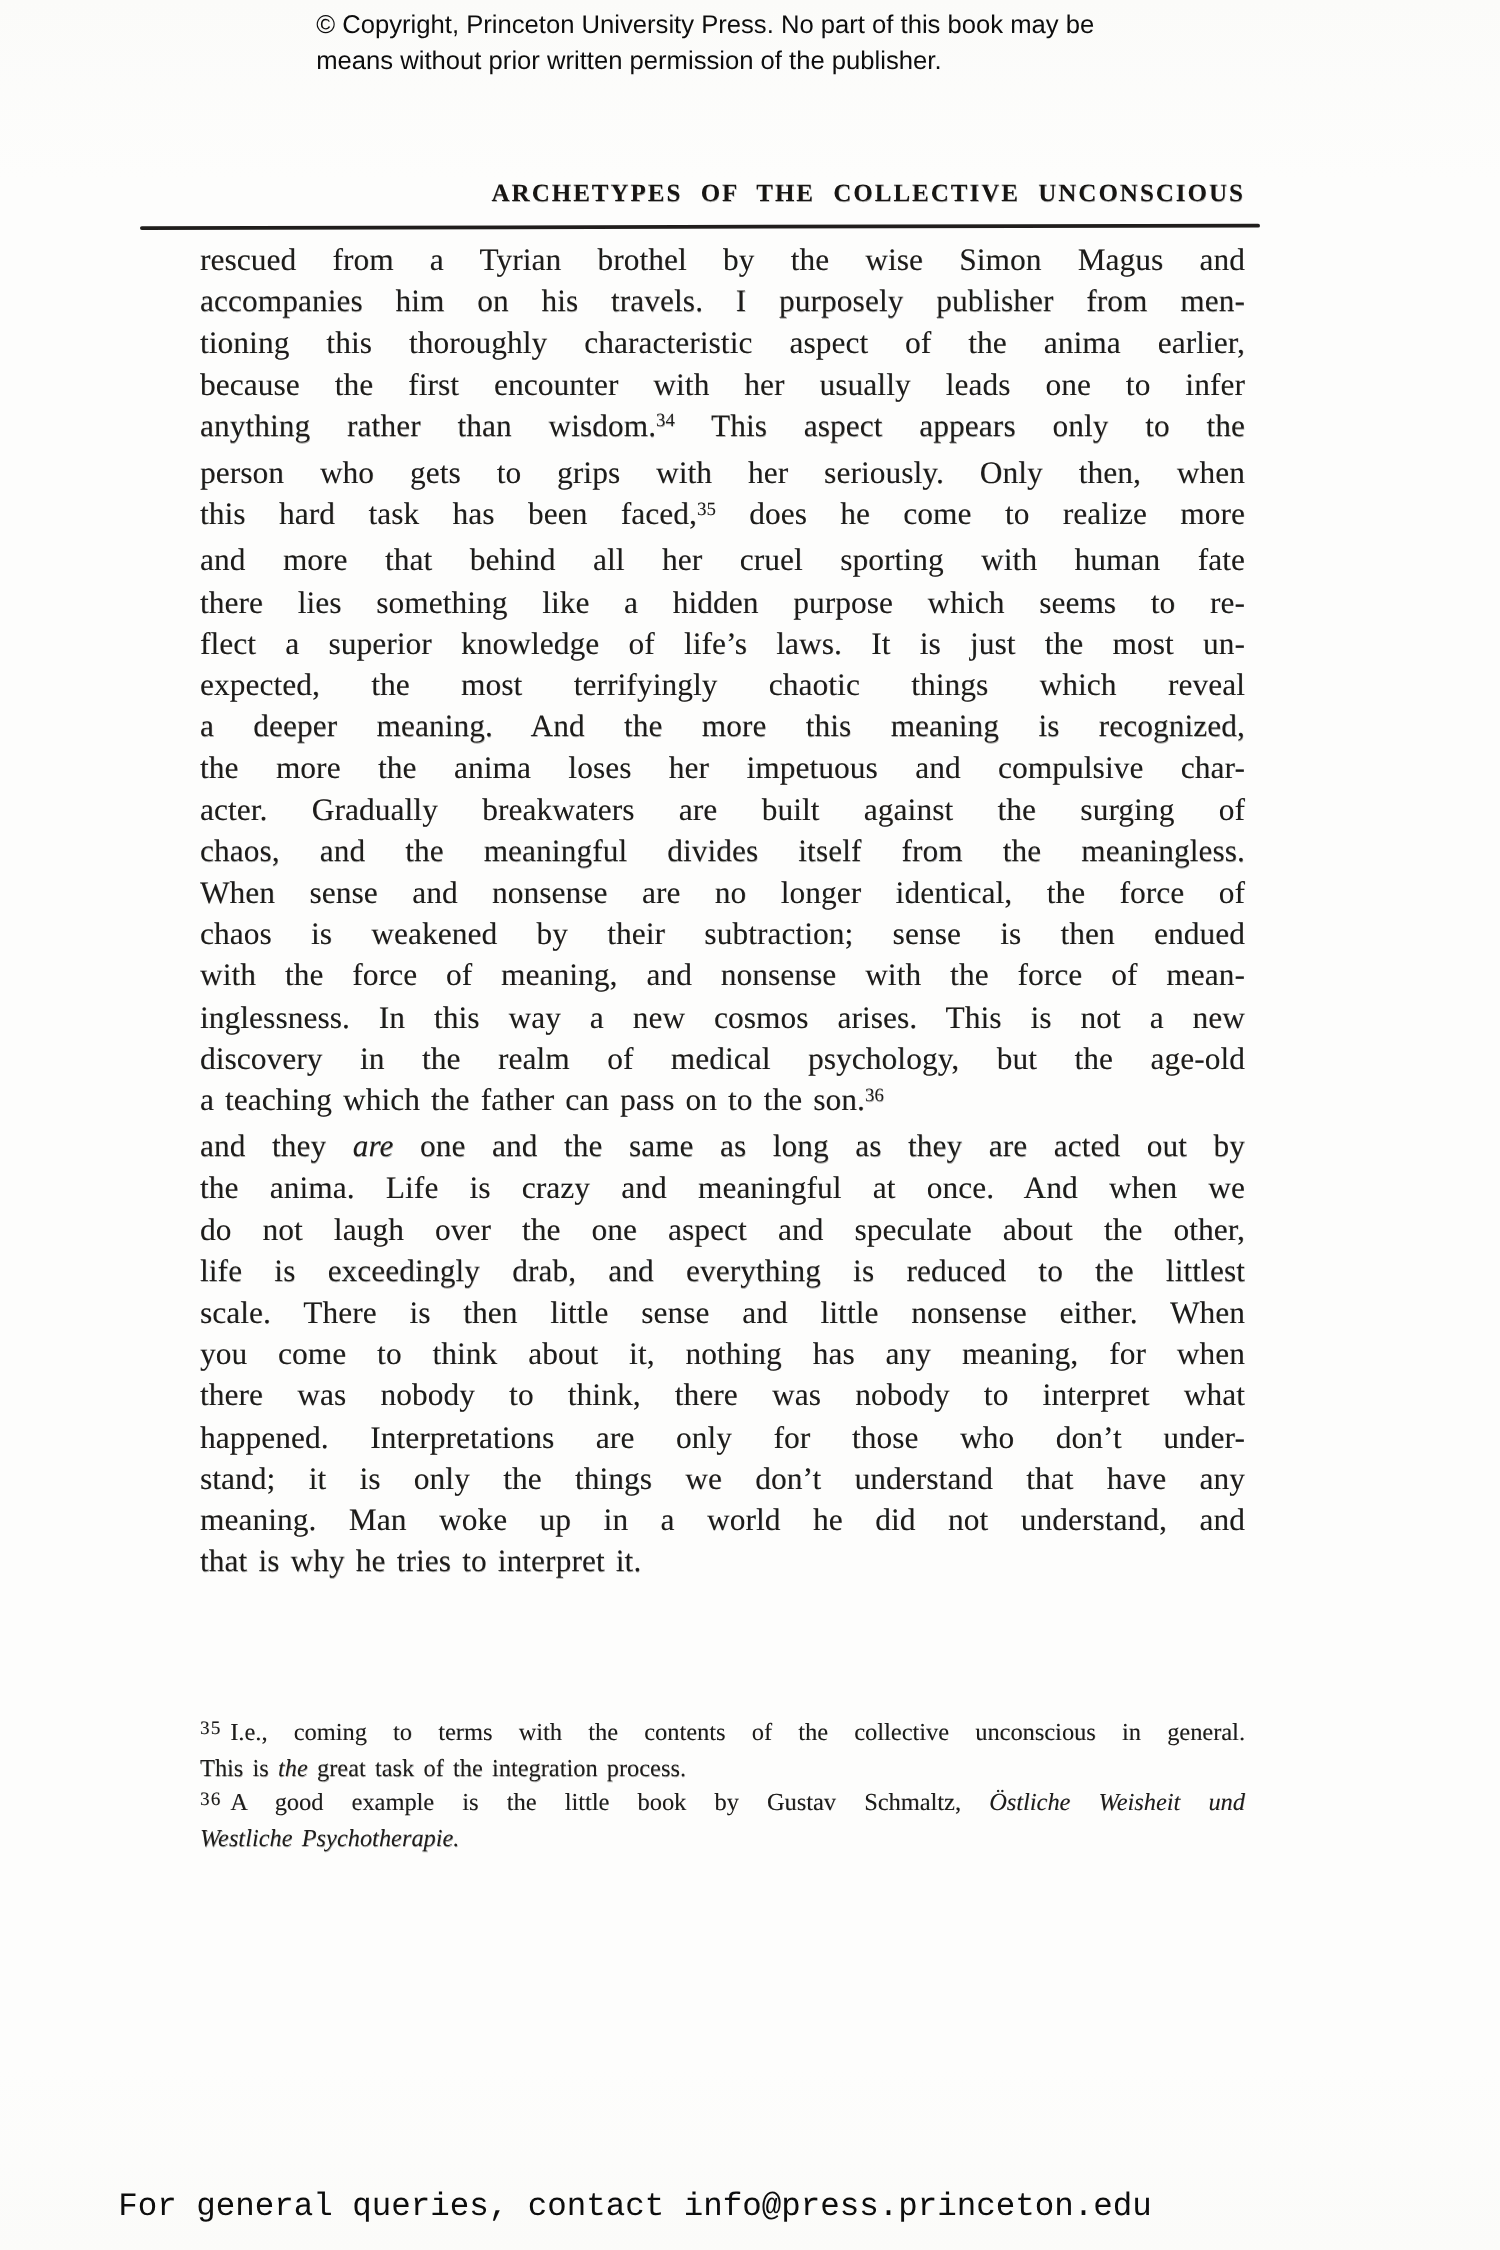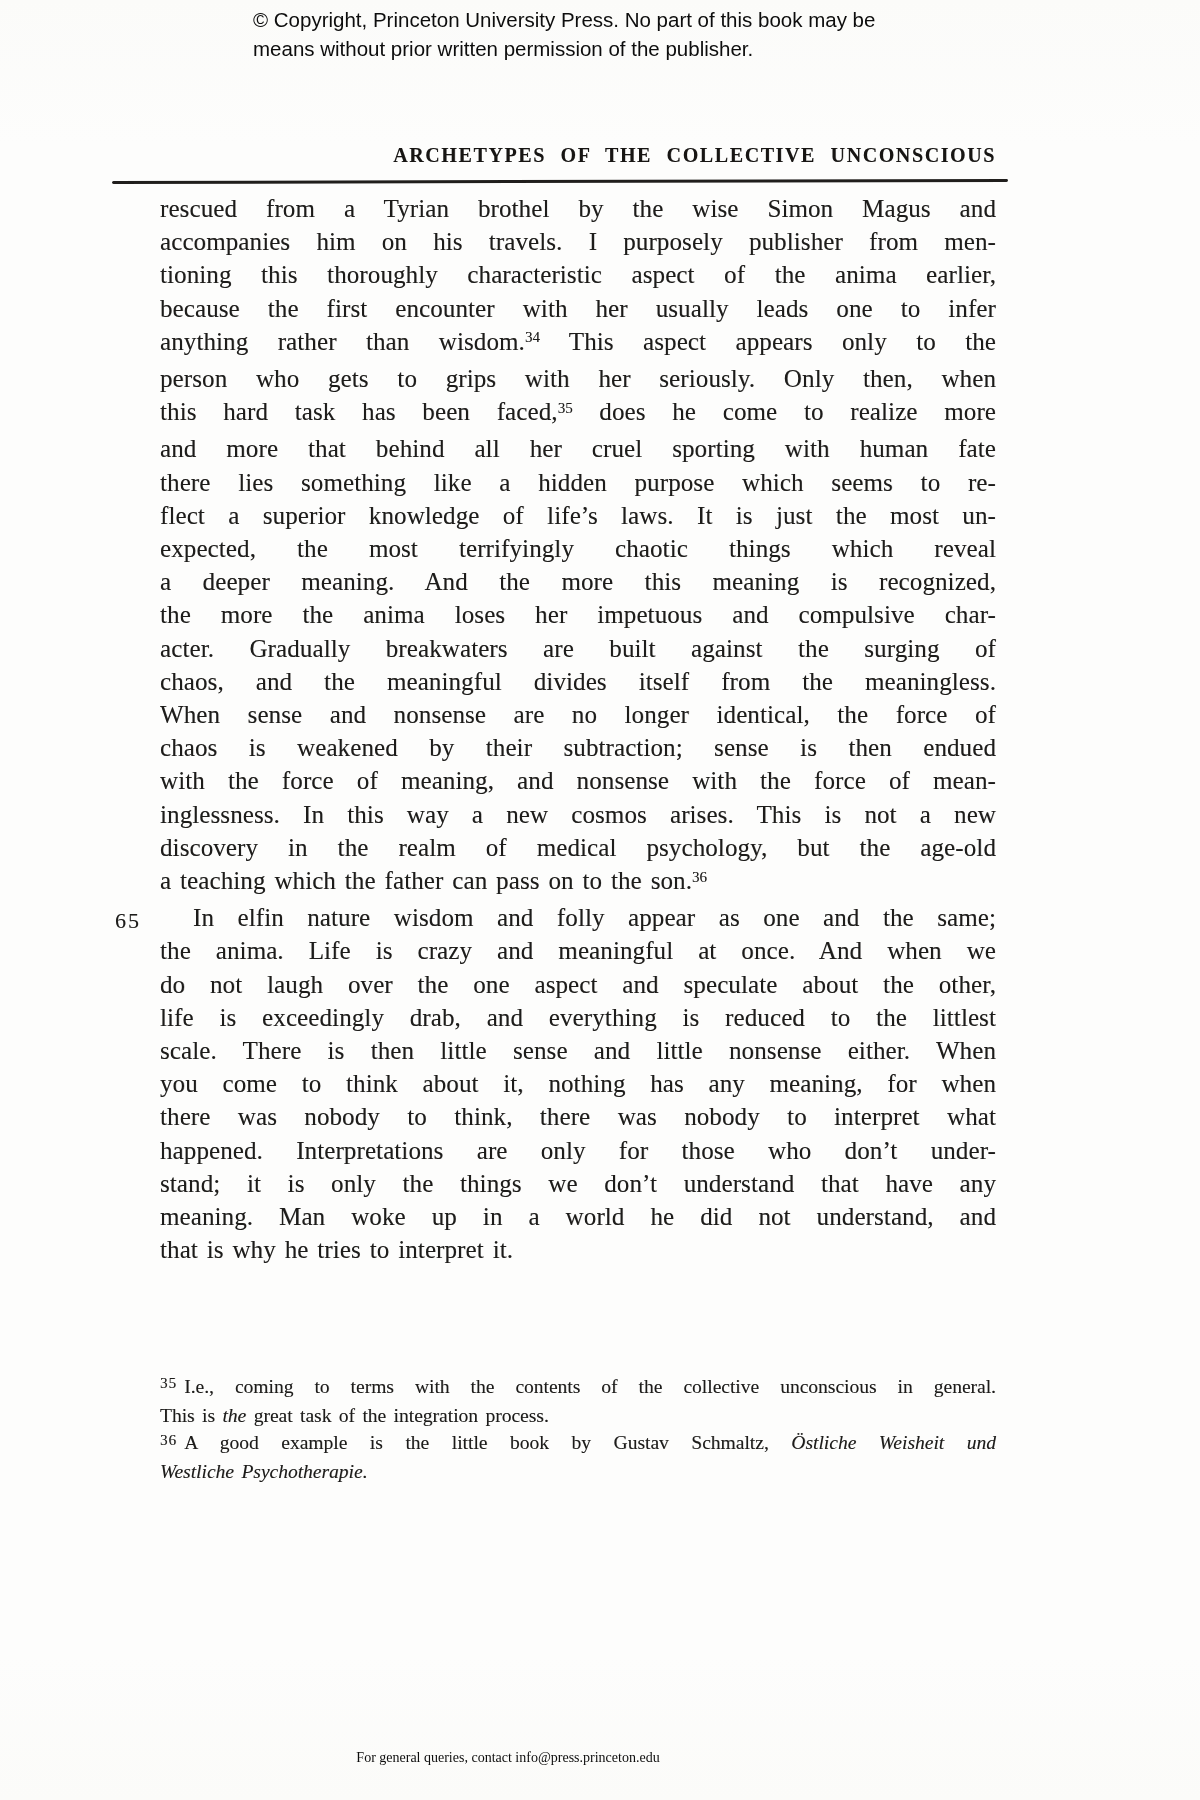--- a/index.html
+++ b/index.html
@@ -80,22 +80,22 @@
     left: 160px; top: 1545px; width: 836px;
     text-align: center;
     font-size: 24px; letter-spacing: 4px;
     color: #181614;
   }
 
   .footer {
     position: absolute;
     left: 0; top: 1750px; width: 1016px;
     text-align: center;
-    font-family: Liberation Serif, serif;
-    font-size: 14px;
+    font-family: Liberation Mono, monospace;
+    font-size: 26px;
     color: #0d0d0d;
   }
 </style>
 </head>
 <body>
 
 <div class="page">
 
   <div class="copyright">
     <div>© Copyright, Princeton University Press. No part of this book may be</div>
@@ -124,21 +124,21 @@
         <div class="line j">acter. Gradually breakwaters are built against the surging of</div>
         <div class="line j">chaos, and the meaningful divides itself from the meaningless.</div>
         <div class="line j">When sense and nonsense are no longer identical, the force of</div>
         <div class="line j">chaos is weakened by their subtraction; sense is then endued</div>
         <div class="line j">with the force of meaning, and nonsense with the force of mean-</div>
         <div class="line j">inglessness. In this way a new cosmos arises. This is not a new</div>
         <div class="line j">discovery in the realm of medical psychology, but the age-old</div>
         <div class="line">a teaching which the father can pass on to the son.<span class="sup">36</span></div>
       </div>
       <div class="paragraph">
-        <div class="line j indent"><span class="pnum">65</span>In elfin nature wisdom and folly appear as one and the same;</div>
+        <div class="line j">and they <span class="it">are</span> one and the same as long as they are acted out by</div>
         <div class="line j">the anima. Life is crazy and meaningful at once. And when we</div>
         <div class="line j">do not laugh over the one aspect and speculate about the other,</div>
         <div class="line j">life is exceedingly drab, and everything is reduced to the littlest</div>
         <div class="line j">scale. There is then little sense and little nonsense either. When</div>
         <div class="line j">you come to think about it, nothing has any meaning, for when</div>
         <div class="line j">there was nobody to think, there was nobody to interpret what</div>
         <div class="line j">happened. Interpretations are only for those who don’t under-</div>
         <div class="line j">stand; it is only the things we don’t understand that have any</div>
         <div class="line j">meaning. Man woke up in a world he did not understand, and</div>
         <div class="line">that is why he tries to interpret it.</div>

